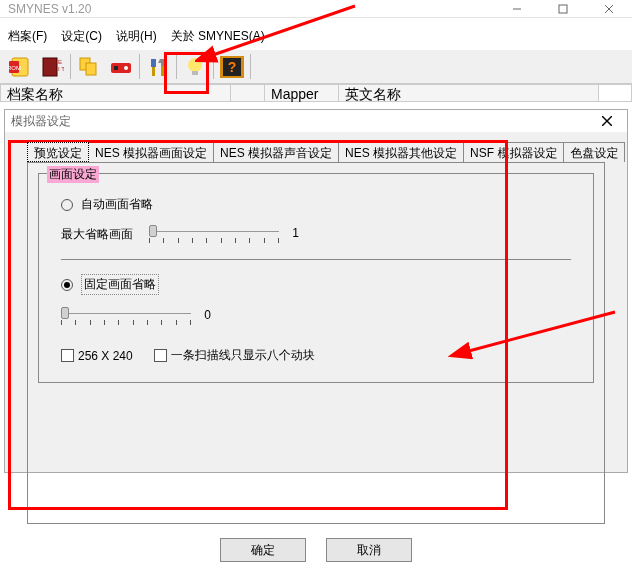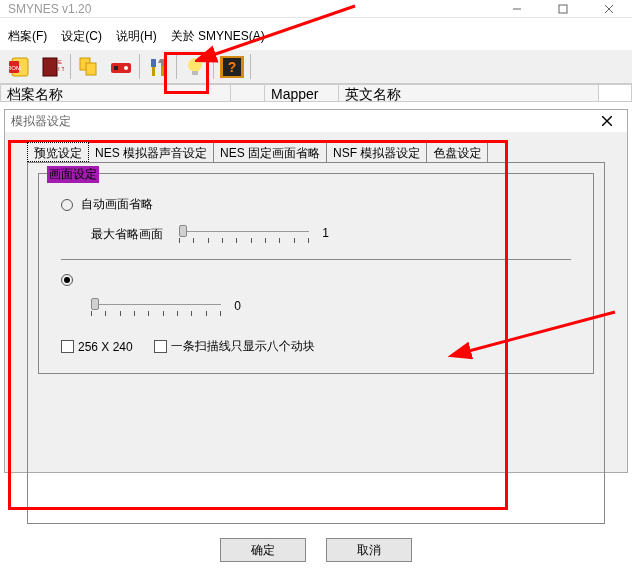--- a/index.html
+++ b/index.html
@@ -113,30 +113,30 @@
   height: 362px;
 }
 .groupbox {
   border: 1px solid #888;
   padding: 16px 22px 18px;
   position: relative;
 }
 .group-label {
   position: absolute;
   top: -8px; left: 8px;
-  background: #a21caf;
+  background: #f9a8d4;
   padding: 0 2px;
 }
 .opt-row { display:flex; align-items:center; margin: 6px 0 12px; }
 .radio-outer {
   width:12px; height:12px; border:1px solid #555; border-radius:50%; margin-right:8px; display:flex; align-items:center; justify-content:center;
 }
 .radio-dot { width:6px; height:6px; background:#000; border-radius:50%; }
 .boxed-label { border: 1px dotted #888; padding:1px 2px; }
-.indent { margin-left: 30px; display:flex; align-items:center; margin-bottom: 6px; }
+.indent { display:flex; align-items:center; margin-bottom: 6px; }
 .indent .lbl { width: 88px; }
 .slider {
   width: 130px; height: 18px;
   position: relative;
 }
 .slider .track { border-top: 1px solid #999; margin-top:6px; }
 .slider .ticks { display:flex; justify-content:space-between; position:absolute; bottom:0; width:100%; }
 .slider .ticks span { width:1px; height:5px; background:#555; }
 .slider .thumb { position:absolute; top:0; width:8px; height:12px; background:#d0d0d0; border:1px solid #888; border-radius:2px; }
 .slider .value { position:absolute; right:-20px; top:1px; }
@@ -263,22 +263,23 @@
     <div class="x">
       <svg width="10" height="10">
           <line x1="0" y1="0" x2="10" y2="10" stroke="#000" stroke-width="1.4"></line>
           <line x1="10" y1="0" x2="0" y2="10" stroke="#000" stroke-width="1.4"></line>
         </svg>
     </div>
   </div>
   <div class="dlg-body">
     <div class="tabs">
       <div class="tab active">预览设定</div>
+      <div class="tab">NES 模拟器画面设定</div>
       <div class="tab">NES 模拟器声音设定</div>
-      <div class="tab">NES 固定画面省略</div>
+      <div class="tab">NES 模拟器其他设定</div>
       <div class="tab">NSF 模拟器设定</div>
       <div class="tab">色盘设定</div>
     </div>
     <div class="tabpanel">
       <div class="groupbox">
         <span class="group-label">画面设定</span>
 
         <div class="opt-row">
           <div class="radio-outer"></div>
           <span>自动画面省略</span>
@@ -303,20 +304,21 @@
             <span class="value">1</span>
           </div>
         </div>
 
         <div class="hr-sep"></div>
 
         <div class="opt-row">
           <div class="radio-outer">
               <div class="radio-dot"></div>
             </div>
+          <span class="boxed-label">固定画面省略</span>
         </div>
         <div class="indent">
           <div class="slider">
             <div class="thumb" style="left:0"></div>
             <div class="track"></div>
             <div class="ticks">
                 <span></span>
                 <span></span>
                 <span></span>
                 <span></span>

